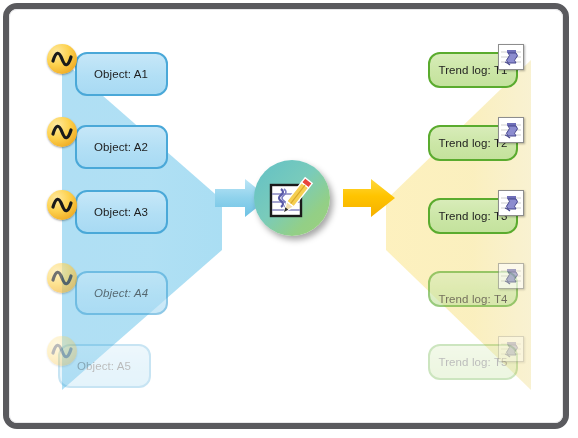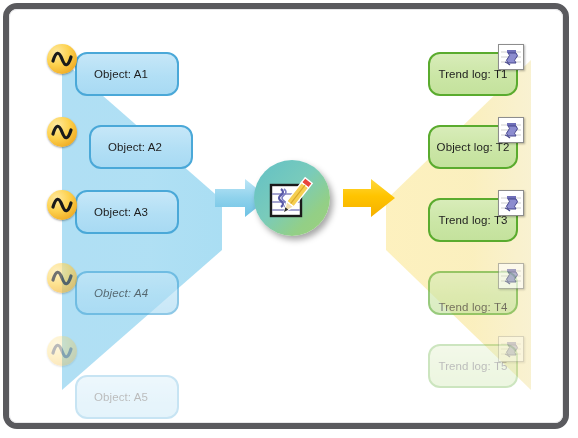--- a/index.html
+++ b/index.html
@@ -14,37 +14,37 @@
          background:#ffffff;}
   .frame-inner{position:absolute;left:9px;top:9px;width:554px;height:414px;
          box-sizing:border-box;border:1px solid #e8e8ea;border-radius:8px;}
 
   
   .fan{position:absolute;}
   .fan svg{display:block;}
 
   
   .obj{position:absolute;box-sizing:border-box;
-       width:104px;height:44px;border-radius:12px;
+       width:93px;height:44px;border-radius:12px;
        border:2px solid #4aa8d8;
        background:linear-gradient(180deg,#c6e7f8 0%,#b2dff5 55%,#a8daf3 100%);
        display:flex;align-items:center;}
   .obj .lbl{font-size:11.5px;color:#1d1d1d;padding-left:17px;letter-spacing:.1px;
             white-space:nowrap;}
 
   
   .sine{position:absolute;width:30px;height:30px;border-radius:50%;
         background:radial-gradient(circle at 32% 28%,#ffe9a0 0%,#fdd24f 42%,#f0ab23 80%,#d98d10 100%);
         box-shadow:0 1px 2px rgba(0,0,0,.35);
         display:flex;align-items:center;justify-content:center;}
   .sine svg{display:block;}
 
   
   .trend{position:absolute;box-sizing:border-box;
-         width:90px;height:44px;border-radius:12px;
+         width:90px;height:36px;border-radius:12px;
          border:2.4px solid #5aab2e;
          background:linear-gradient(180deg,#d8ecb9 0%,#cbe6a6 55%,#c4e29d 100%);
          display:flex;align-items:center;justify-content:center;}
   .trend .lbl{font-size:11.5px;color:#1d1d1d;white-space:nowrap;letter-spacing:.1px;}
 
   
   .tlog{position:absolute;width:26px;height:26px;box-sizing:border-box;
         border:1px solid #8d8d8d;background:#fff;
         box-shadow:1px 1px 2px rgba(0,0,0,.3);}
   .tlog svg{display:block;}
@@ -94,21 +94,21 @@
 
   <div class="obj" style="left:75px;top:52px;">
     <span class="lbl">Object: A1</span>
   </div>
   <div class="sine" style="left:47px;top:44px;">
     <svg width="22" height="22" viewBox="0 0 22 22">
         <path d="M2 13 C5 3, 8 3, 11 11 C14 19, 17 19, 20 9" stroke="#1a1a1a" stroke-width="3.2" fill="none" stroke-linecap="round"></path>
       </svg>
   </div>
 
-  <div class="obj" style="left:89px;top:125px;">
+  <div class="obj" style="left:75px;top:125px;border-radius:11px;">
     <span class="lbl">Object: A2</span>
   </div>
   <div class="sine" style="left:47px;top:117px;">
     <svg width="22" height="22" viewBox="0 0 22 22">
         <path d="M2 13 C5 3, 8 3, 11 11 C14 19, 17 19, 20 9" stroke="#1a1a1a" stroke-width="3.2" fill="none" stroke-linecap="round"></path>
       </svg>
   </div>
 
   <div class="obj" style="left:75px;top:190px;">
     <span class="lbl">Object: A3</span>
@@ -121,21 +121,21 @@
 
   <div class="obj dim" style="left:75px;top:271px;font-style:italic;">
     <span class="lbl">Object: A4</span>
   </div>
   <div class="sine dim" style="left:47px;top:263px;">
     <svg width="22" height="22" viewBox="0 0 22 22">
         <path d="M2 13 C5 3, 8 3, 11 11 C14 19, 17 19, 20 9" stroke="#1a1a1a" stroke-width="3.2" fill="none" stroke-linecap="round"></path>
       </svg>
   </div>
 
-  <div class="obj dimmer" style="left:75px;top:344px;margin-top:31px;">
+  <div class="obj dimmer" style="left:58px;top:344px;">
     <span class="lbl">Object: A5</span>
   </div>
   <div class="sine dimmer" style="left:47px;top:336px;">
     <svg width="22" height="22" viewBox="0 0 22 22">
         <path d="M2 13 C5 3, 8 3, 11 11 C14 19, 17 19, 20 9" stroke="#1a1a1a" stroke-width="3.2" fill="none" stroke-linecap="round"></path>
       </svg>
   </div>
 
   <div class="fan" style="left:386px;top:60px;">
     <svg width="145" height="330" viewBox="0 0 145 330">
@@ -174,21 +174,21 @@
           <line x1="2" y1="12" x2="22" y2="12"></line>
           <line x1="2" y1="17" x2="22" y2="17"></line>
       </g>
       <path d="M8 5 h9 v3 h-9 z" fill="#6f6fb8"></path>
       <path d="M9 8 q3 2 0 5 q-3 2 0 5 h8 q-3 -3 0 -5 q3 -2 0 -5 z" fill="#8c8ccf" stroke="#46468c" stroke-width="1"></path>
       <path d="M6 17 q3 1 5 3" stroke="#46468c" stroke-width="1.3" fill="none"></path>
     </svg>
   </div>
 
   <div class="trend" style="left:428px;top:125px;">
-    <span class="lbl">Object log: T2</span>
+    <span class="lbl">Trend log: T2</span>
   </div>
   <div class="tlog" style="left:498px;top:117px;">
     <svg width="24" height="24" viewBox="0 0 24 24">
       <rect x="1" y="1" width="22" height="22" fill="#ffffff"></rect>
       <g stroke="#cfcfcf" stroke-width="1">
         <line x1="2" y1="7" x2="22" y2="7"></line>
           <line x1="2" y1="12" x2="22" y2="12"></line>
           <line x1="2" y1="17" x2="22" y2="17"></line>
       </g>
       <path d="M8 5 h9 v3 h-9 z" fill="#6f6fb8"></path>

